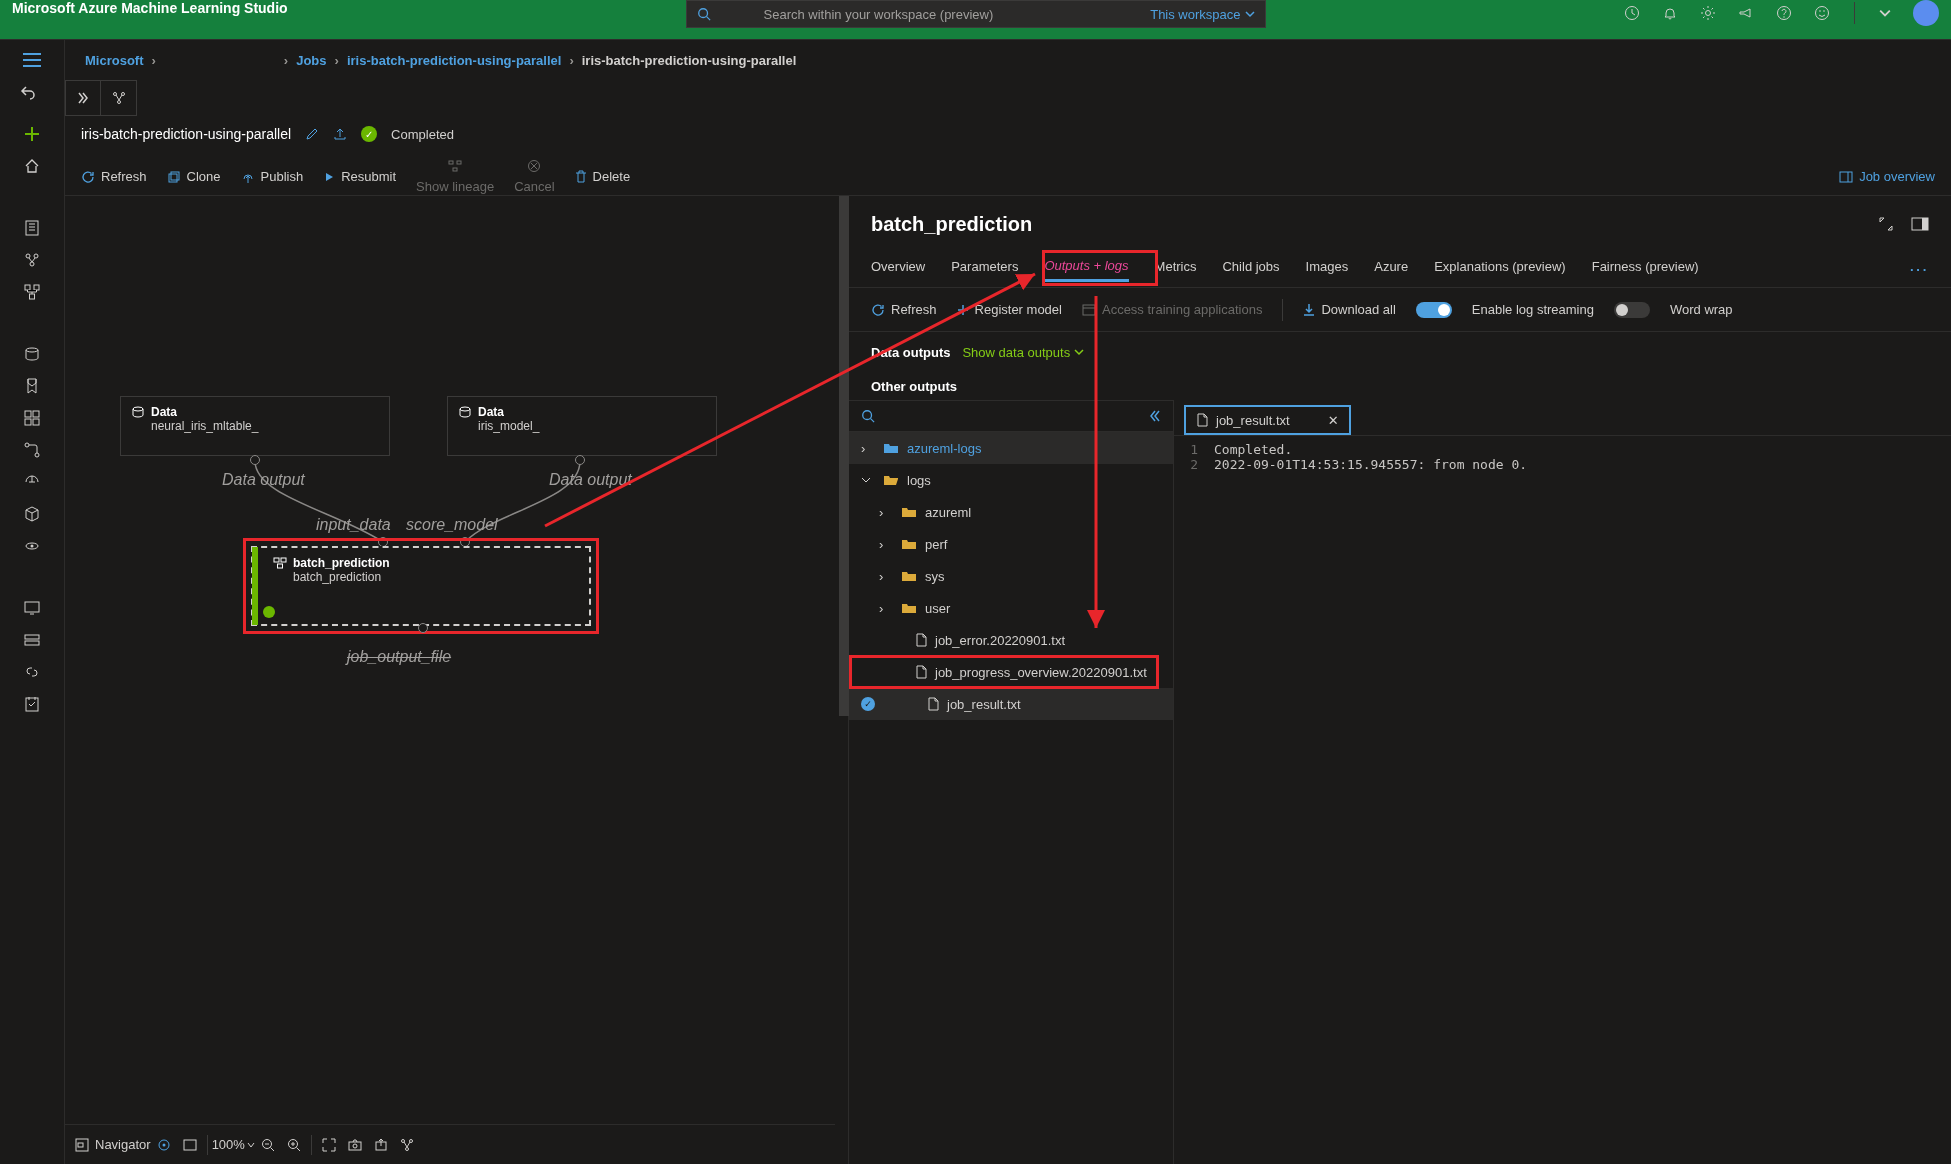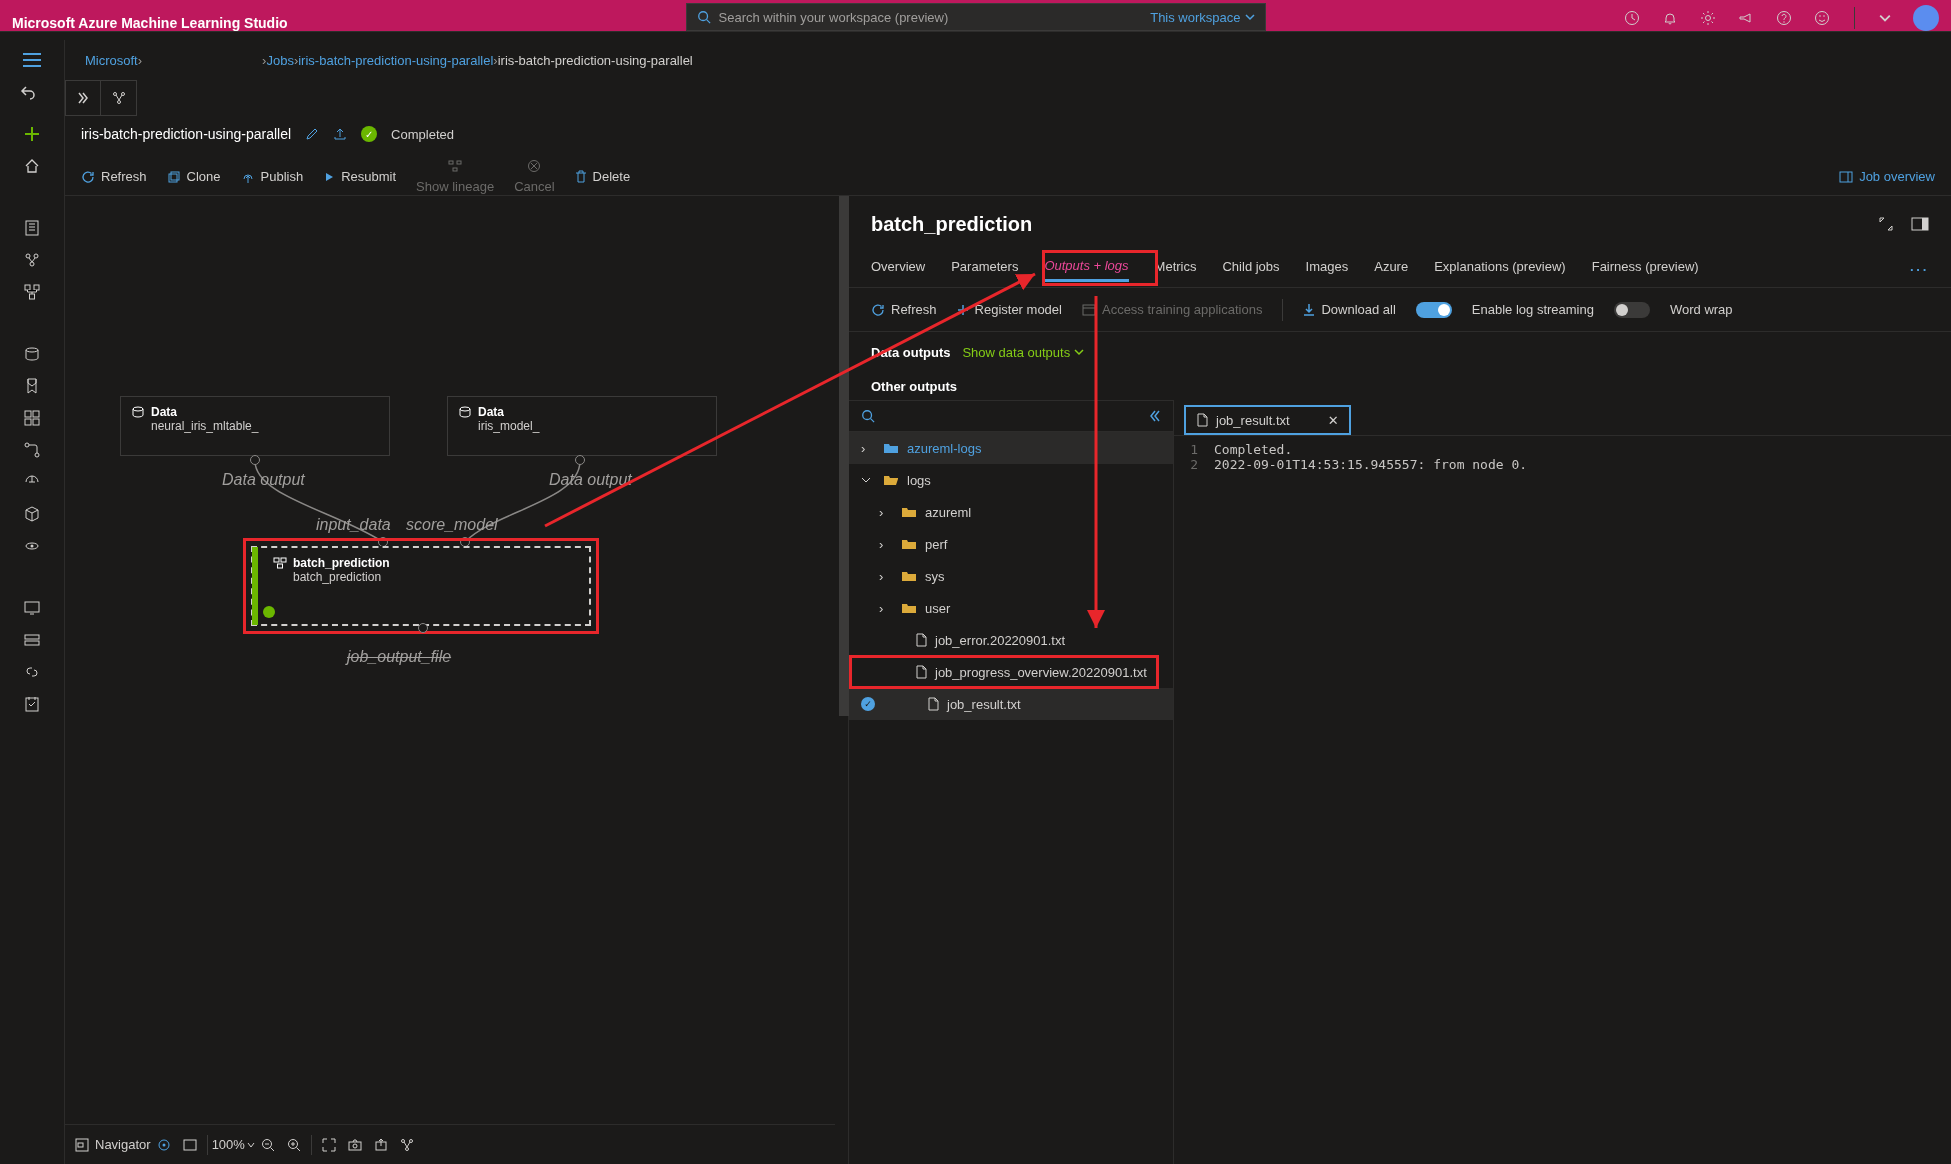--- a/index.html
+++ b/index.html
@@ -6,40 +6,40 @@
 
 
 * { box-sizing: border-box; margin: 0; padding: 0; }
 html, body { width:1951px; height:1164px; background:#1b1a19; color:#d2d0ce;
   font-family:"Segoe UI", Arial, sans-serif; font-size:13px; overflow:hidden; }
 svg { display:block; }
 
 
 
 
-.topbar { position:absolute; top:0; left:0; right:0; height:32px;
-  background:#be185d; display:flex; align-items:flex-end; padding:0 12px;
+.topbar { position:absolute; top:0; left:0; right:0; height:40px;
+  background:#15803d; display:flex; align-items:flex-start; padding:0 12px;
   border-bottom:1px solid #2d2c2b; }
 .topbar .app-title { color:#fff; font-size:14px; font-weight:600; }
 .topbar .search-wrap { position:absolute; left:50%; transform:translateX(-50%);
   width:580px; height:28px; background:#2b2a29; border:1px solid #3b3a39;
   display:flex; align-items:center; padding:0 10px; color:#a19f9d; }
 .topbar .search-wrap .sicon { margin-right:8px; color:#4fa1e0; }
-.topbar .search-wrap .placeholder { flex:1; color:#a19f9d; }
+.topbar .search-wrap .placeholder { flex:1; color:#a19f9d;margin-left:45px; }
 .topbar .search-wrap .scope { color:#4fa1e0; margin-right:4px; }
 .topbar .right { margin-left:auto; display:flex; align-items:center; gap:22px; }
 .topbar .right .hicon { color:#d2d0ce; }
 .topbar .right .avatar { width:26px; height:26px; border-radius:50%; background:#5b8def; }
 .topbar .right .sep{ width:1px; height:22px; background:#3b3a39; margin:0 2px; }
 
 
 
 
 .breadcrumb { position:absolute; top:40px; left:65px; right:0; height:40px;
-  display:flex; align-items:center; padding:0 20px; color:#d2d0ce; }
+  display:flex; align-items:center; padding:0 20px; gap:8px; color:#d2d0ce;font-weight:bold; }
 .breadcrumb .crumb { color:#4fa1e0; }
 .breadcrumb .chev { color:#979693; }
 .breadcrumb .crumb.last { color:#d2d0ce; }
 
 
 
 
 .leftrail { position:absolute; top:40px; left:0; width:65px; bottom:0;
   background:#1b1a19; border-right:1px solid #2d2c2b;
   display:flex; flex-direction:column; align-items:center; padding-top:4px; }

